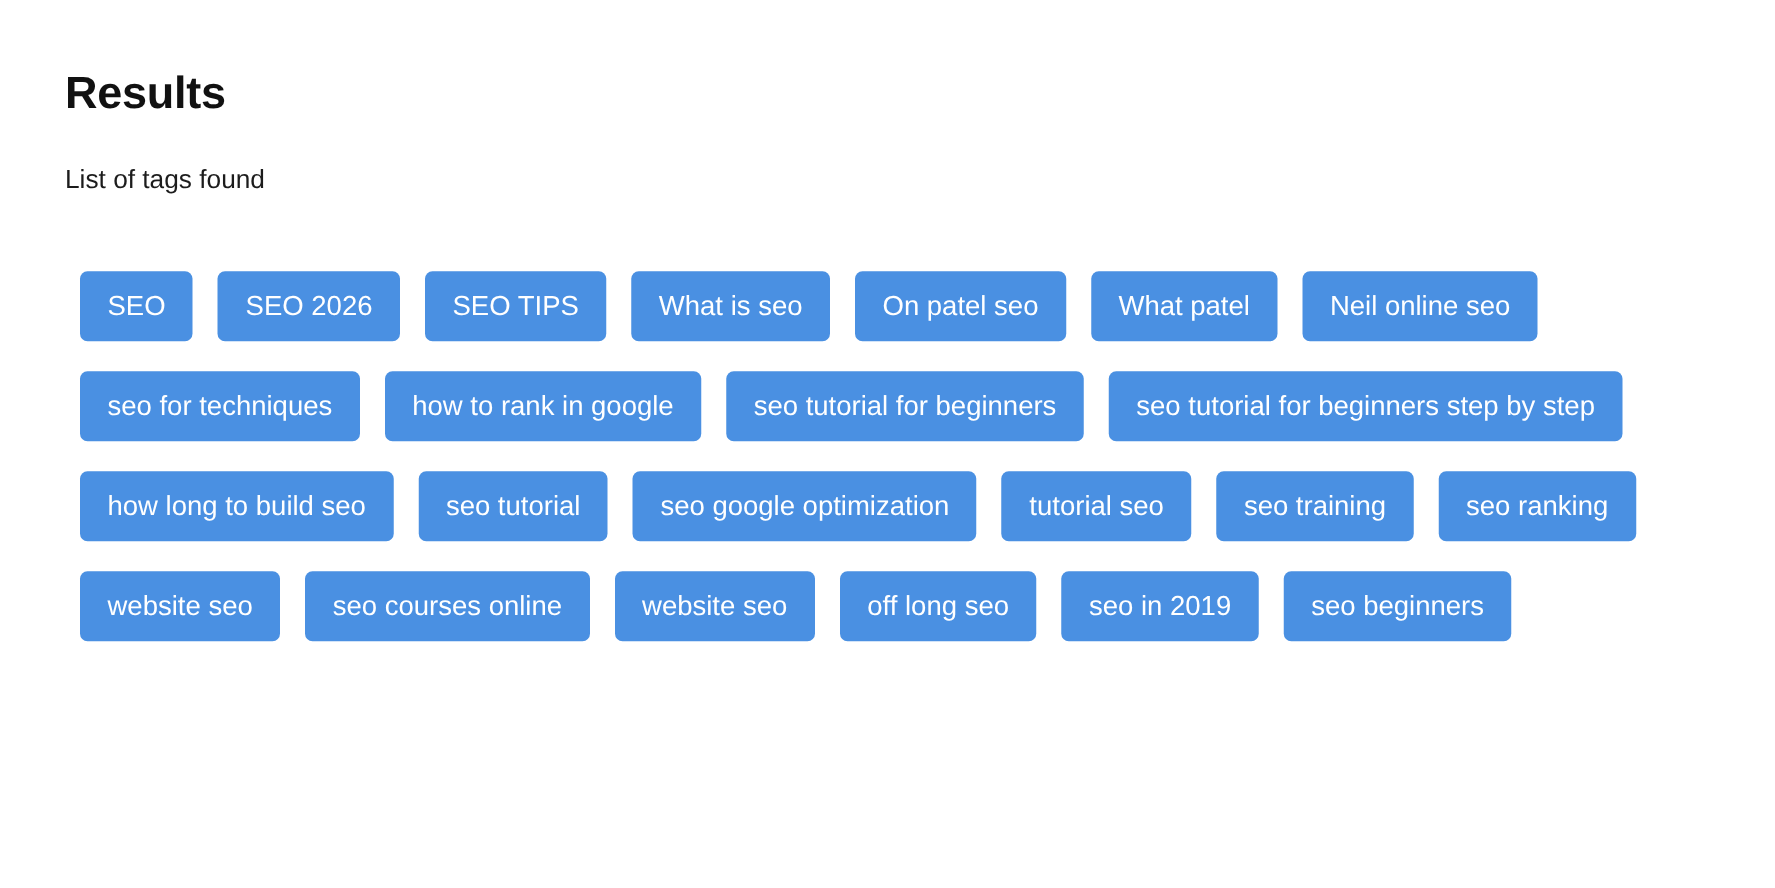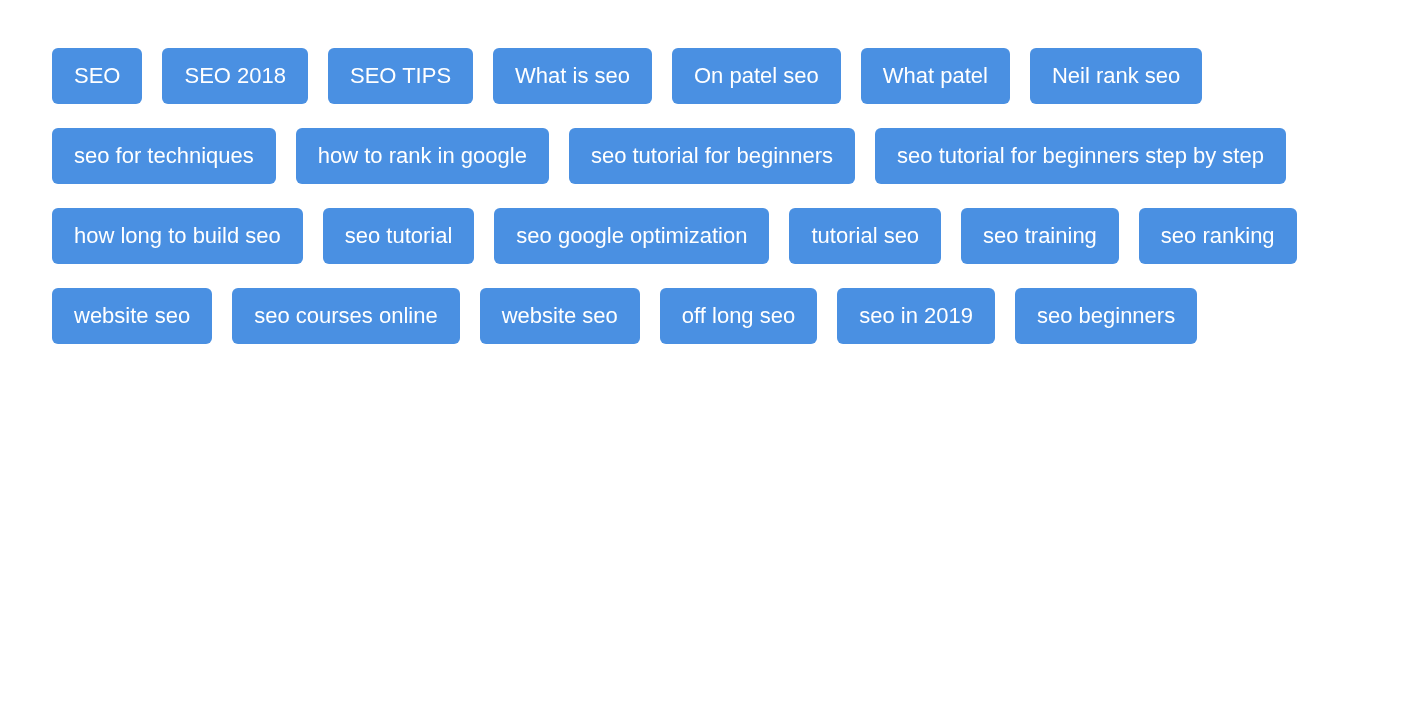--- a/index.html
+++ b/index.html
@@ -37,21 +37,21 @@
   .subtitle {
     margin: 0;
     padding-top: 33px;
     font-size: 21px;
     line-height: 26px;
     font-weight: 400;
     color: #1c1c1c;
   }
 
   .tag-cloud {
-    margin: 0;
+    margin: 12px;
     padding: 0;
     list-style: none;
     padding-top: 48px;
     display: flex;
     flex-wrap: wrap;
     align-content: flex-start;
     gap: 24px 20px;
     width: 1320px;
   }
 
@@ -74,30 +74,32 @@
     cursor: pointer;
     text-decoration: none;
     user-select: none;
   }
 </style>
 </head>
 <body>
 
 <div class="page">
 
+  <h1 class="page-title">Results</h1>
 
+  <p class="subtitle">List of tags found</p>
 
   <ul class="tag-cloud">
       <li style="display: contents;"><button class="tag" type="button">SEO</button></li>
-      <li style="display: contents;"><button class="tag" type="button">SEO 2018</button></li>
+      <li style="display: contents;"><button class="tag" type="button">SEO 2026</button></li>
       <li style="display: contents;"><button class="tag" type="button">SEO TIPS</button></li>
       <li style="display: contents;"><button class="tag" type="button">What is seo</button></li>
       <li style="display: contents;"><button class="tag" type="button">On patel seo</button></li>
       <li style="display: contents;"><button class="tag" type="button">What patel</button></li>
-      <li style="display: contents;"><button class="tag" type="button">Neil rank seo</button></li>
+      <li style="display: contents;"><button class="tag" type="button">Neil online seo</button></li>
       <li style="display: contents;"><button class="tag" type="button">seo for techniques</button></li>
       <li style="display: contents;"><button class="tag" type="button">how to rank in google</button></li>
       <li style="display: contents;"><button class="tag" type="button">seo tutorial for beginners</button></li>
       <li style="display: contents;"><button class="tag" type="button">seo tutorial for beginners step by step</button></li>
       <li style="display: contents;"><button class="tag" type="button">how long to build seo</button></li>
       <li style="display: contents;"><button class="tag" type="button">seo tutorial</button></li>
       <li style="display: contents;"><button class="tag" type="button">seo google optimization</button></li>
       <li style="display: contents;"><button class="tag" type="button">tutorial seo</button></li>
       <li style="display: contents;"><button class="tag" type="button">seo training</button></li>
       <li style="display: contents;"><button class="tag" type="button">seo ranking</button></li>

